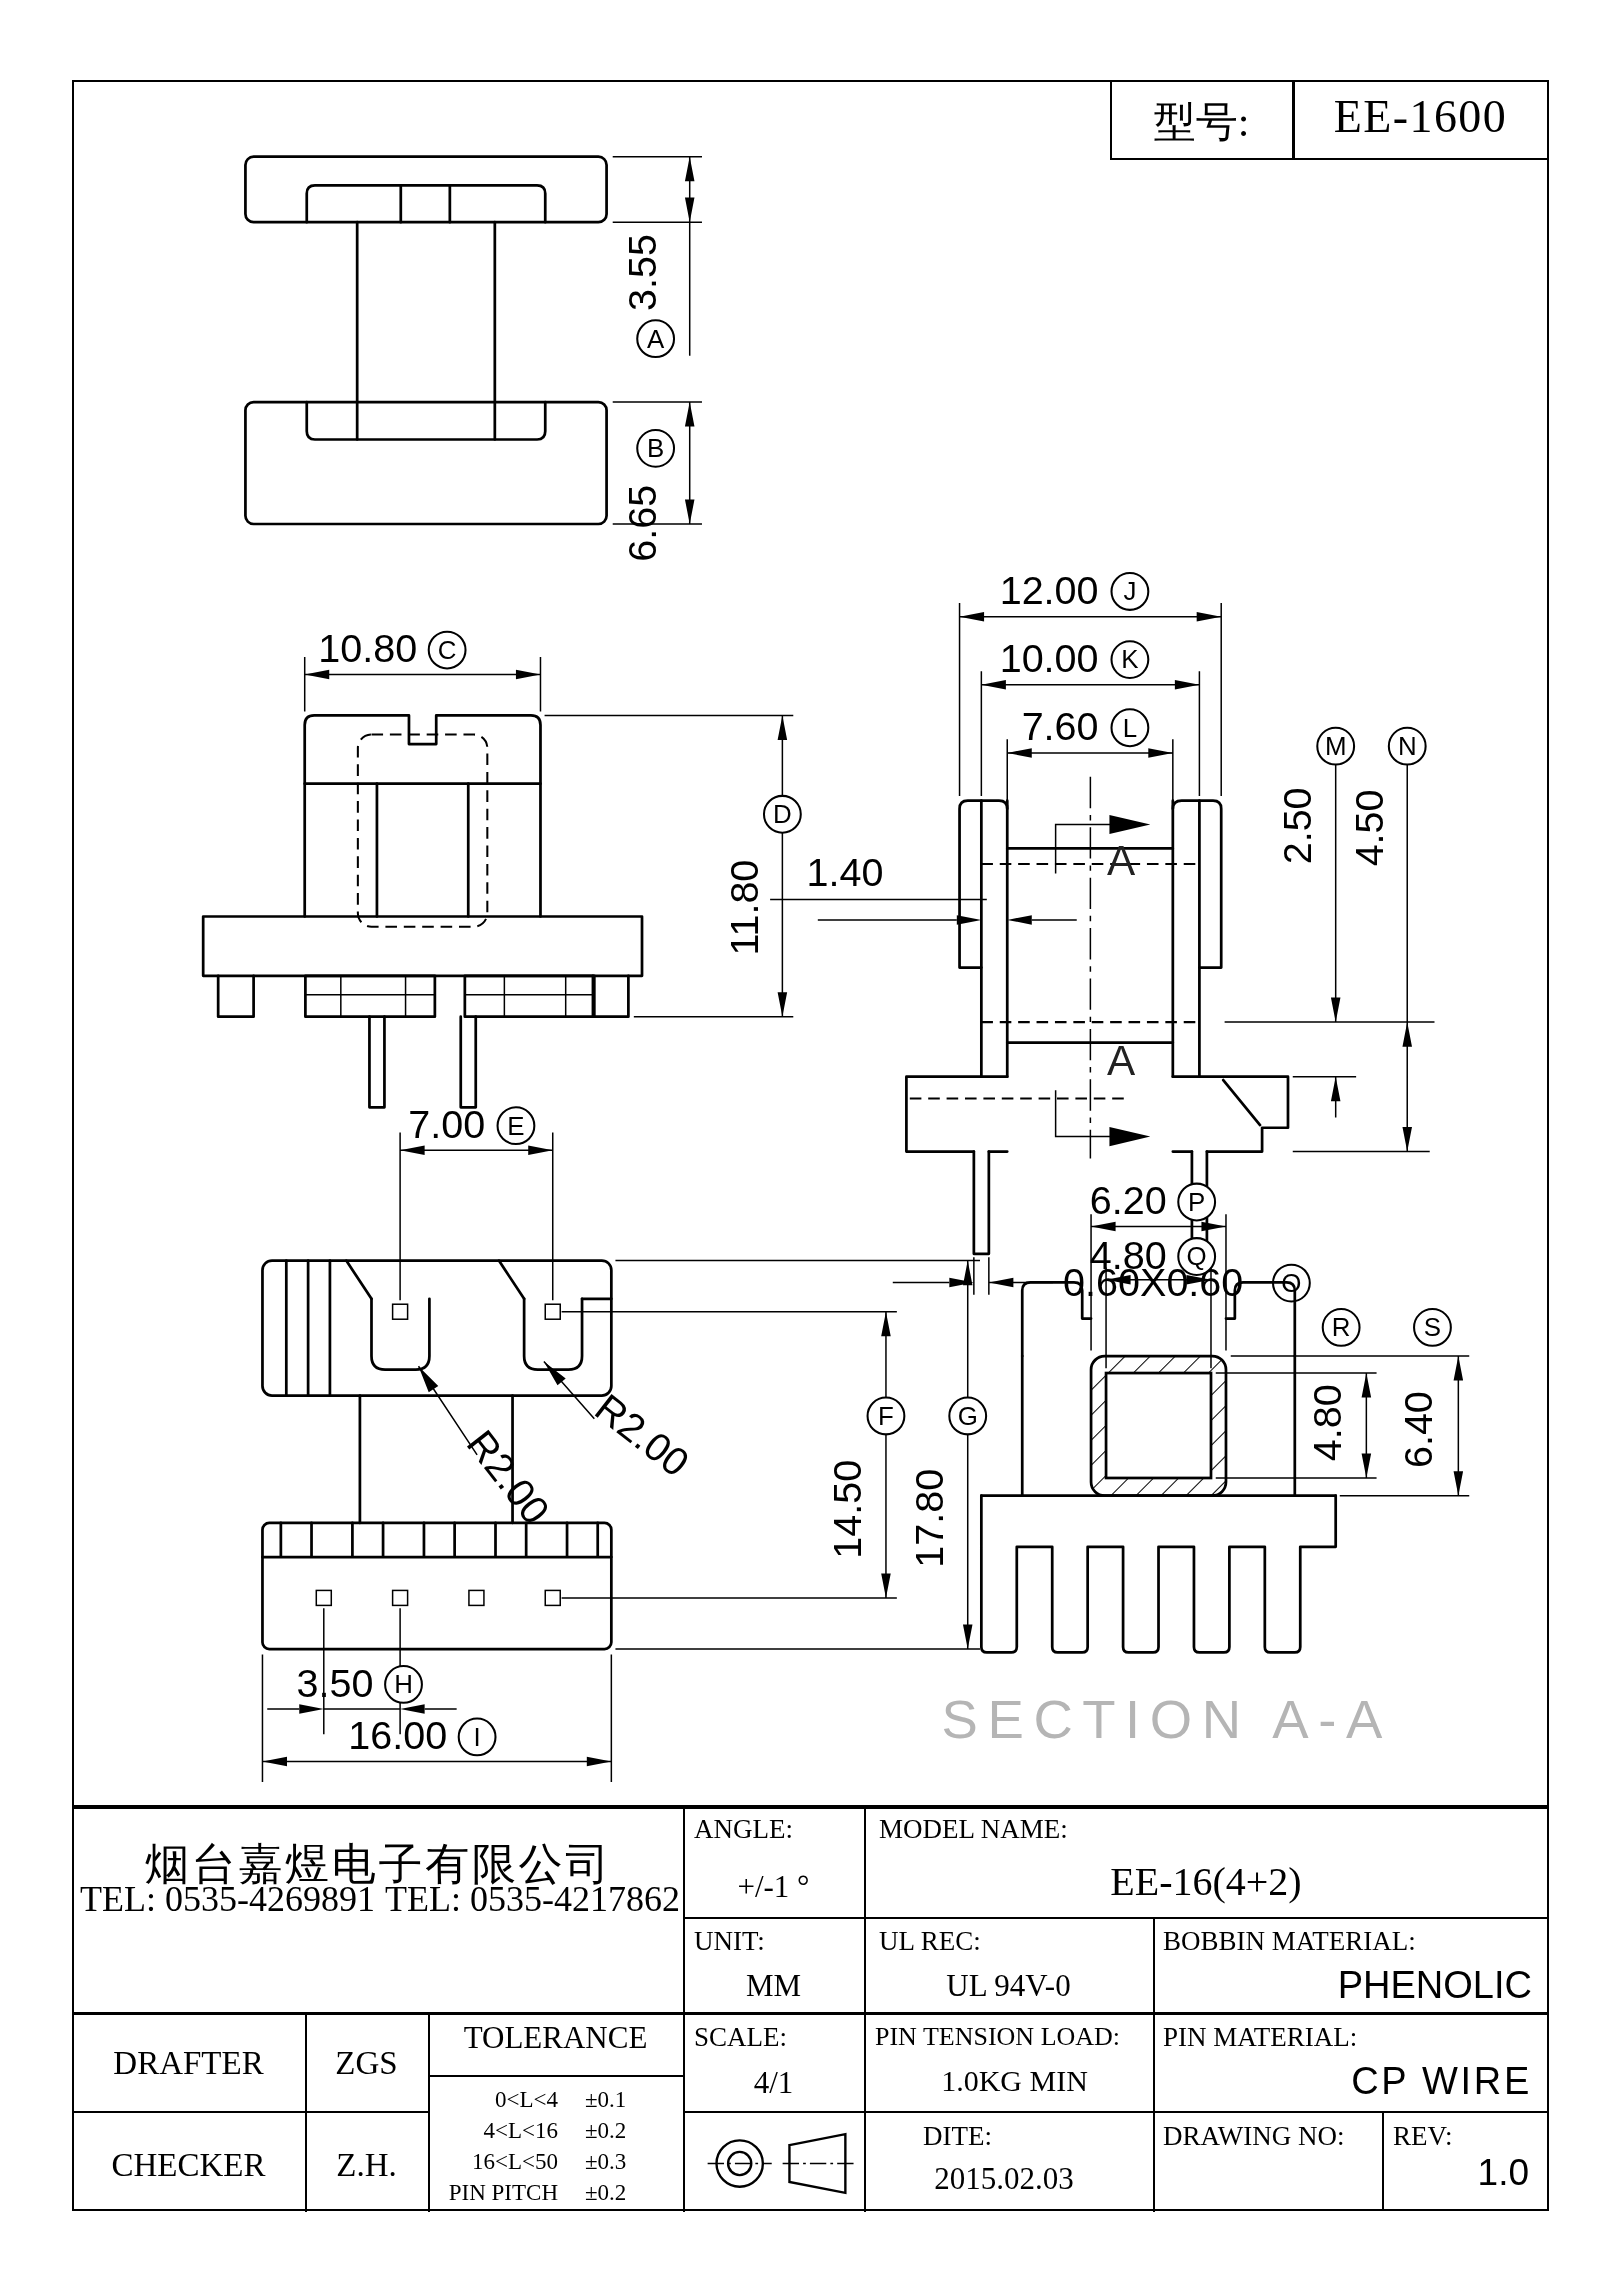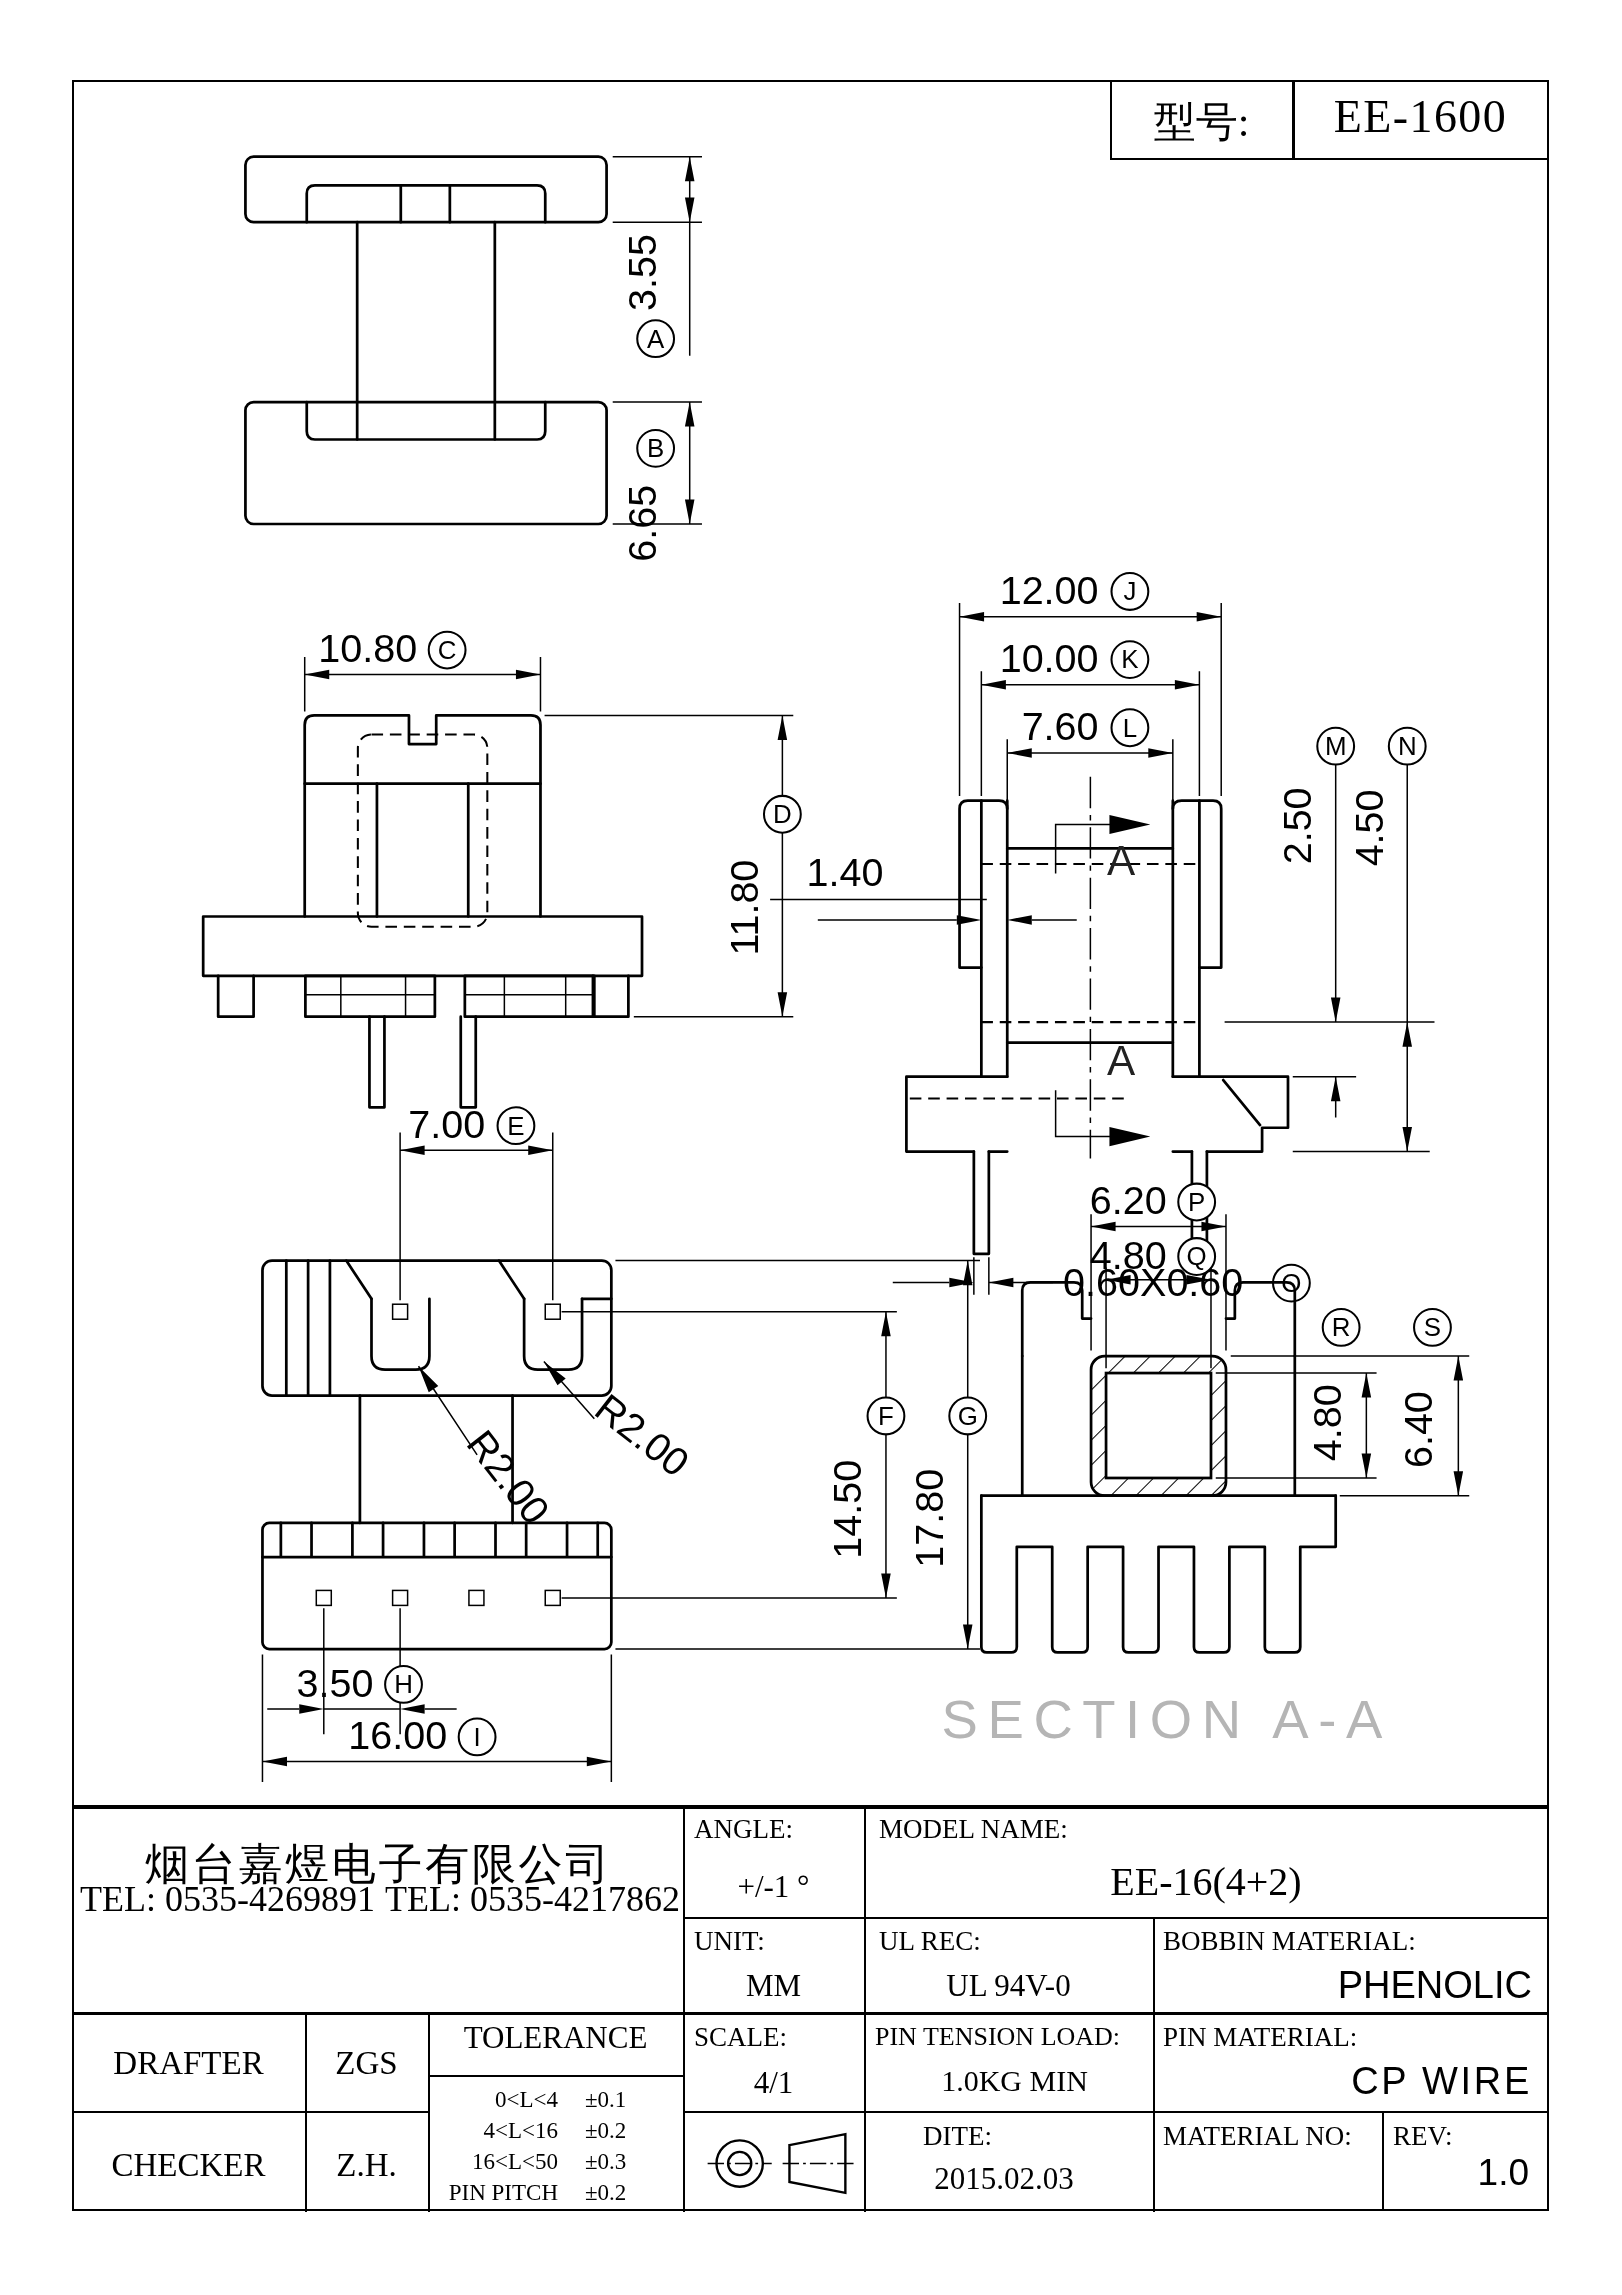--- a/index.html
+++ b/index.html
@@ -339,19 +339,19 @@
     <svg width="164" height="75" viewBox="0 0 240 110">
       <circle cx="55" cy="55" r="34" fill="none" stroke="#000" stroke-width="3.5"></circle>
       <circle cx="55" cy="55" r="17" fill="none" stroke="#000" stroke-width="3.5"></circle>
       <line x1="8" y1="55" x2="102" y2="55" stroke="#000" stroke-width="2.5" stroke-dasharray="24 6 4 6"></line>
       <path d="M128,28 L210,12 V98 L128,82 Z" fill="none" stroke="#000" stroke-width="3.5"></path>
       <line x1="118" y1="55" x2="222" y2="55" stroke="#000" stroke-width="2.5" stroke-dasharray="24 6 4 6"></line>
     </svg>
   </div>
   <div class="cell serif" style="left:875px;top:2121px;font-size:27px;margin-left:48px;">DITE:</div>
   <div class="cell serif ctr" style="left:864px;top:2161px;width:280px;font-size:31px;">2015.02.03</div>
-  <div class="cell serif" style="left:1163px;top:2121px;font-size:27px;">MATERIAL NO:</div>
+  <div class="cell serif" style="left:1163px;top:2121px;font-size:27px;">DRAWING NO:</div>
   <div class="cell serif" style="left:1393px;top:2121px;font-size:27px;">REV:</div>
   <div class="cell sans rt" style="left:1382px;top:2152px;width:147px;font-size:37px;">1.0</div>
 </div>
 
 </div>
 
 
 </body></html>

